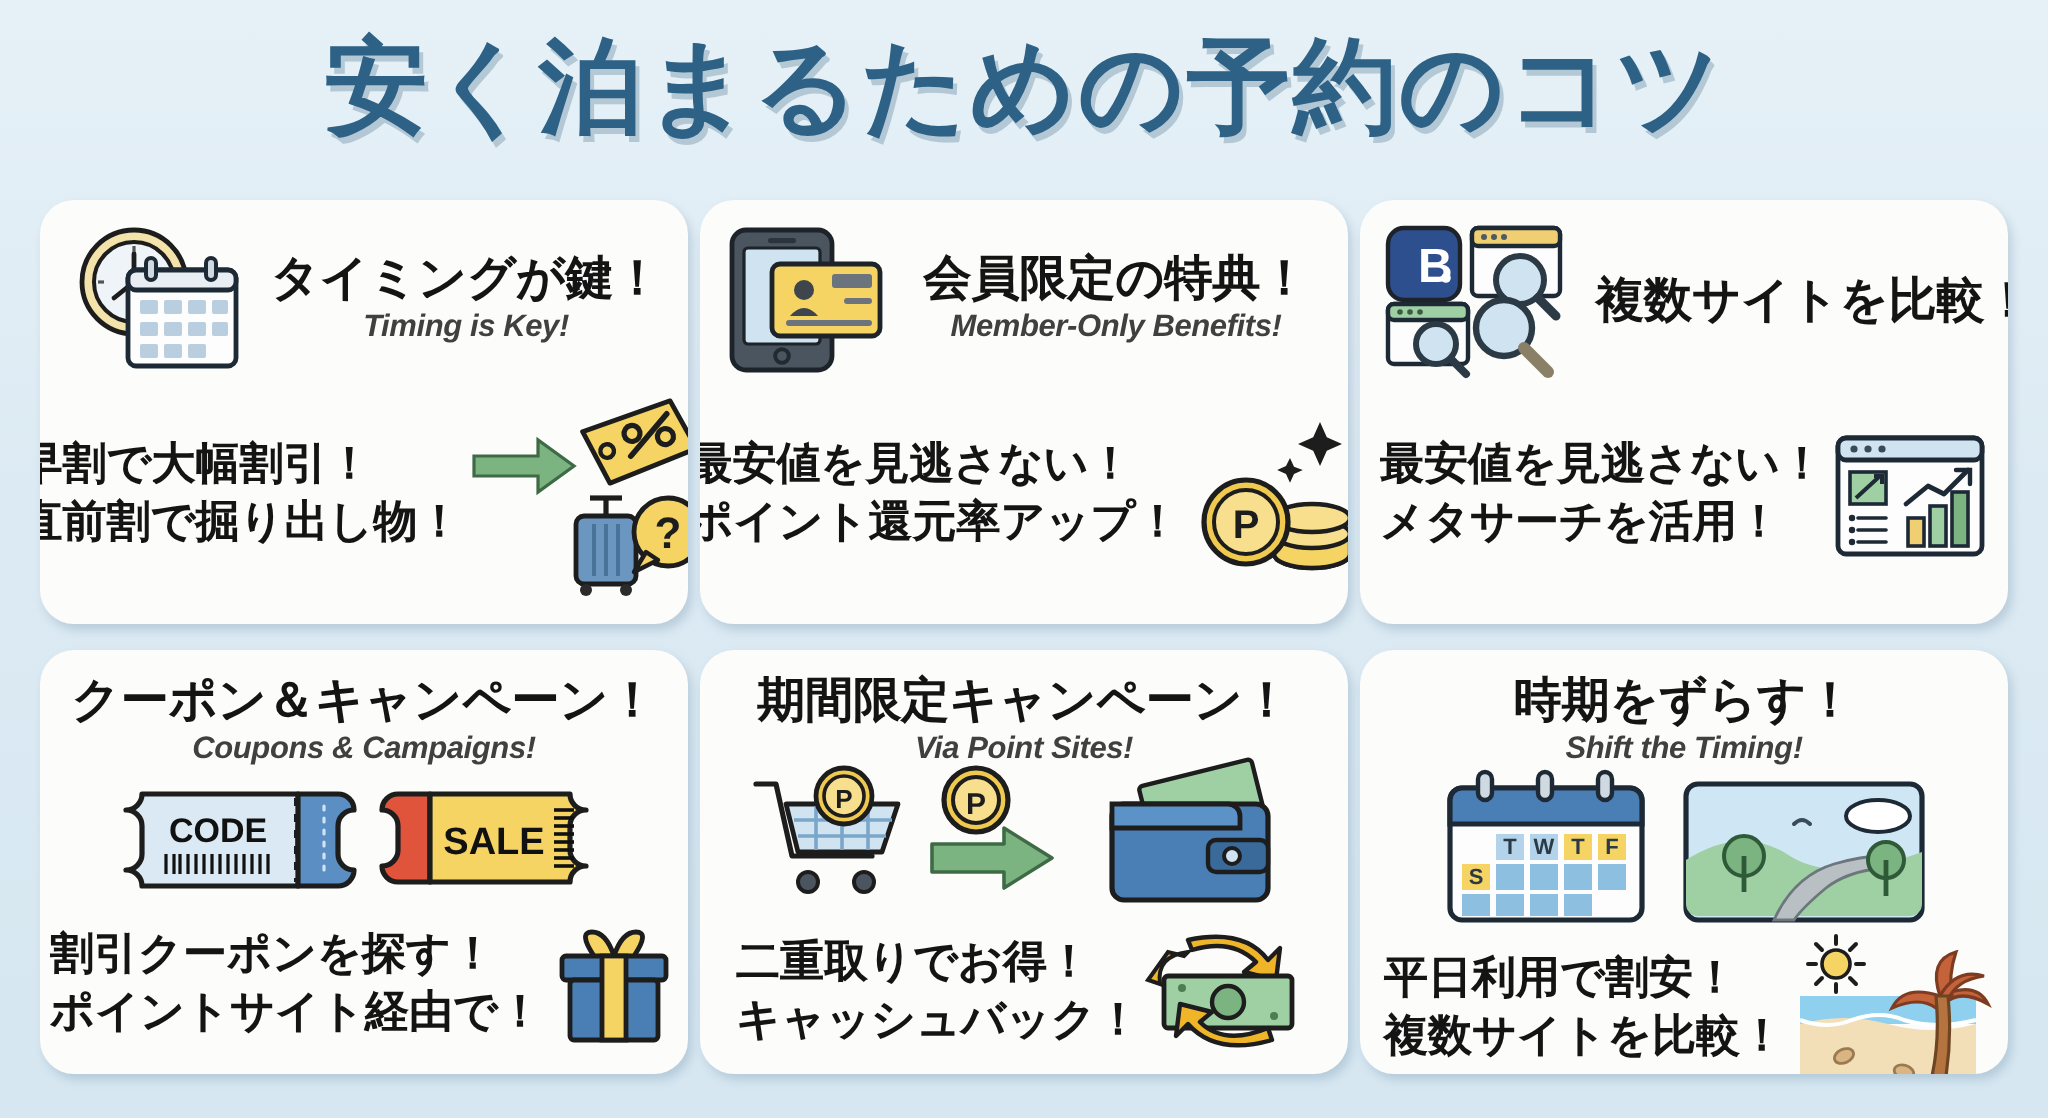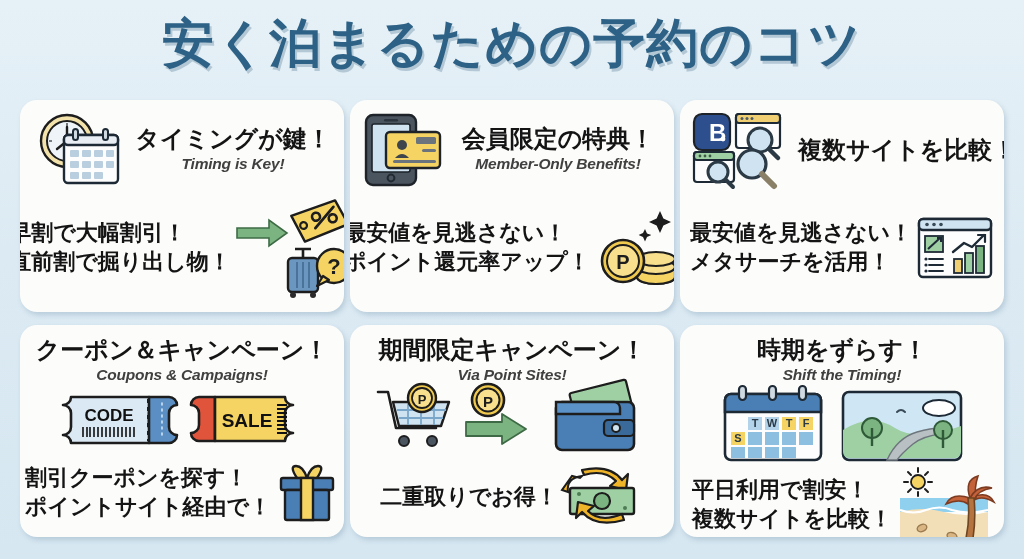--- a/index.html
+++ b/index.html
@@ -422,20 +422,21 @@
             <rect x="228" y="36" width="30" height="16" rx="4" fill="#3a6a99" stroke="#1d1d1d" stroke-width="2.2"></rect>
             <circle cx="240" cy="44" r="4" fill="#cfe3f0" stroke="#1d1d1d" stroke-width="2"></circle>
           </g>
         </svg>
       </div>
 
       <div class="mid">
         <div class="body-row">
           <div class="body-text">
             <div class="jp-body">二重取りでお得！</div>
+            <div class="jp-body">キャッシュバック！</div>
           </div>
           <div class="body-icons">
             <svg width="82" height="78" viewBox="0 0 82 78">
               <g>
                 <path d="M20 18 q-16 2 -14 16 l-6 -2 l10 -14 l8 2 z" fill="#f0b429" stroke="#1d1d1d" stroke-width="2"></path>
                 <path d="M20 12 q28 -6 40 10 l6 -6 l-2 16 l-16 -4 l6 -5 q-12 -12 -32 -6 z" fill="#f0b429" stroke="#1d1d1d" stroke-width="2.2" stroke-linejoin="round"></path>
                 <rect x="8" y="30" width="64" height="26" rx="2" fill="#9fd0a4" stroke="#1d1d1d" stroke-width="2.4"></rect>
                 <circle cx="40" cy="43" r="8" fill="#7cb481" stroke="#1d1d1d" stroke-width="2.2"></circle>
                 <circle cx="17" cy="36" r="2" fill="#4e7d55"></circle>
                   <circle cx="63" cy="50" r="2" fill="#4e7d55"></circle>

